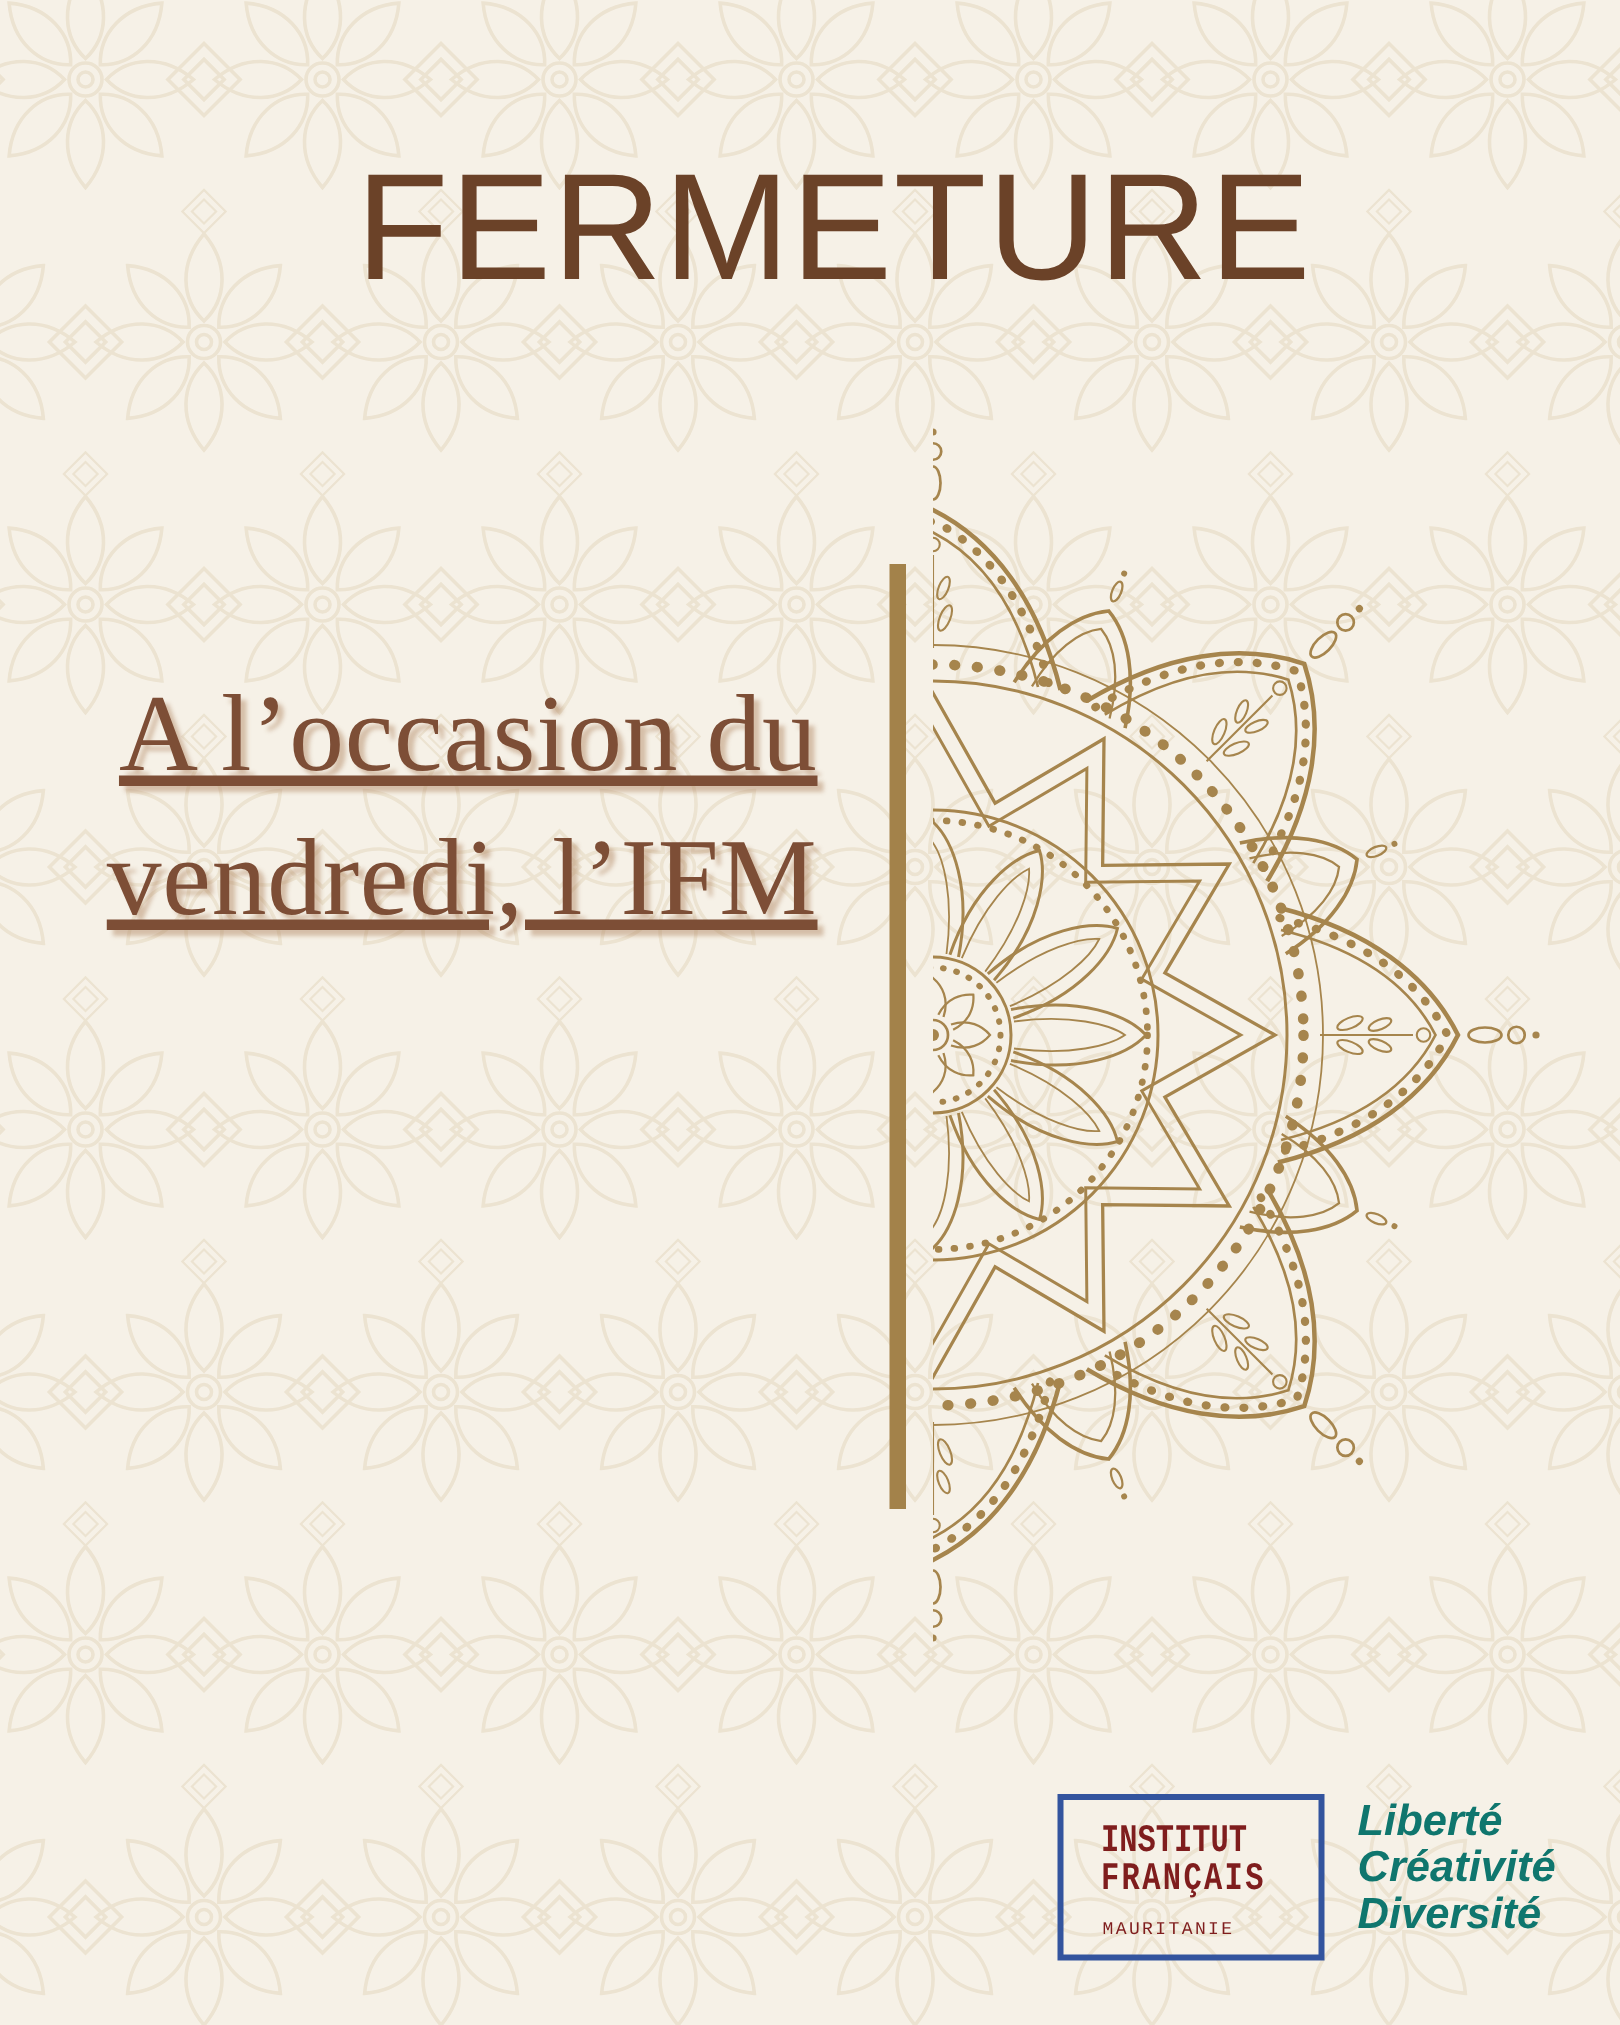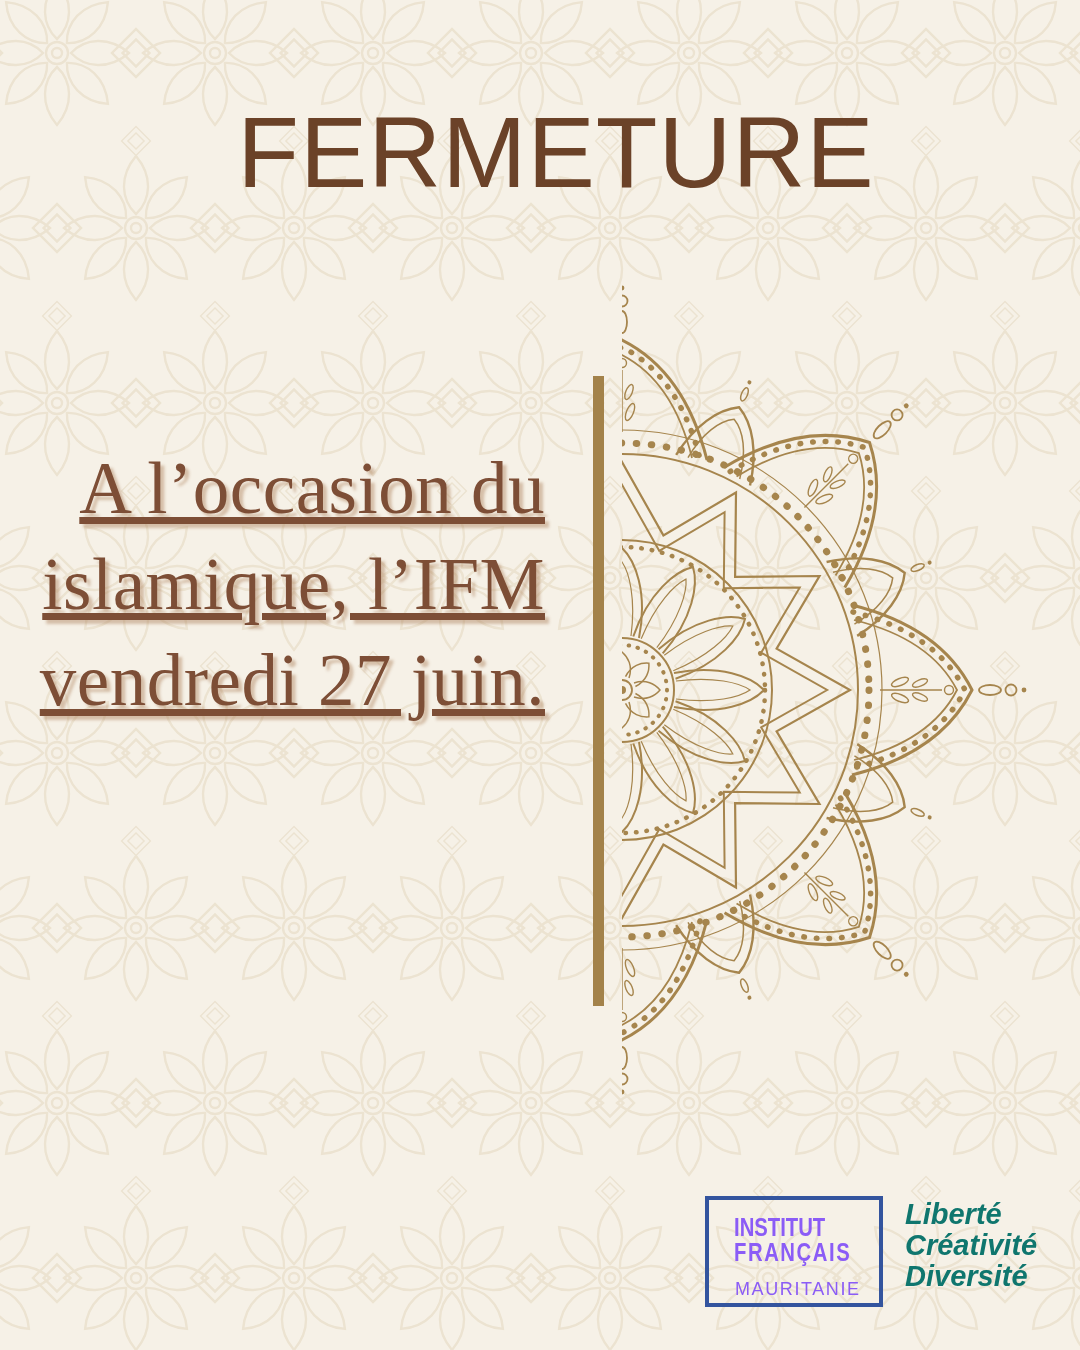--- a/index.html
+++ b/index.html
@@ -44,35 +44,36 @@
   .mandala-clip{
     position:absolute;left:622px;top:278px;width:458px;height:830px;
     overflow:hidden;
   }
   .mandala-clip svg{position:absolute;left:-415px;top:-3px;display:block;}
 
   .logo-box{
     position:absolute;left:705px;top:1196px;width:178px;height:111px;
     border:4px solid #33549e;
     box-sizing:border-box;
-    color:#8b5cf6;
+    color:#7f1d1d;
+    font-family:Liberation Mono, monospace;
   }
   .logo-name{
     margin:15px 0 0 25px;
     transform:scaleX(0.78);
     transform-origin:left top;
     font-weight:700;
     font-size:26px;
     line-height:25px;
     white-space:nowrap;
   }
   .logo-name .l2{letter-spacing:2px;}
   .logo-region{
     margin:14px 0 0 26px;
-    font-size:18px;
+    font-size:12px;
     font-weight:400;
     letter-spacing:1.6px;
     white-space:nowrap;
   }
 
   .motto{
     position:absolute;left:905px;top:1199px;
     font-style:italic;
     font-weight:700;
     font-size:29px;
@@ -119,22 +120,21 @@
         </g>
       </pattern>
     </defs>
     <rect x="0" y="0" width="1080" height="1350" fill="url(#arab)"></rect>
   </svg>
 
   <h1 class="poster-title">FERMETURE</h1>
 
   <div class="announcement">
     <div class="line">A l’occasion du</div>
-    <div class="line">islamique, l’IFM</div>
-    <div class="line">vendredi 27 juin.</div>
+    <div class="line">vendredi, l’IFM</div>
   </div>
 
   <div class="divider"></div>
 
   <div class="mandala-clip">
     <svg width="830" height="830" viewBox="-415 -415 830 830" xmlns="http://www.w3.org/2000/svg">
       <defs>
         <g id="bp">
           <path d="M230,-85 C290,-70 330,-40 350,0 C330,40 290,70 230,85" stroke-width="3"></path>
           <path d="M232,-70 C285,-57 318,-33 335,0 C318,33 285,57 232,70" stroke-width="1.8"></path>

